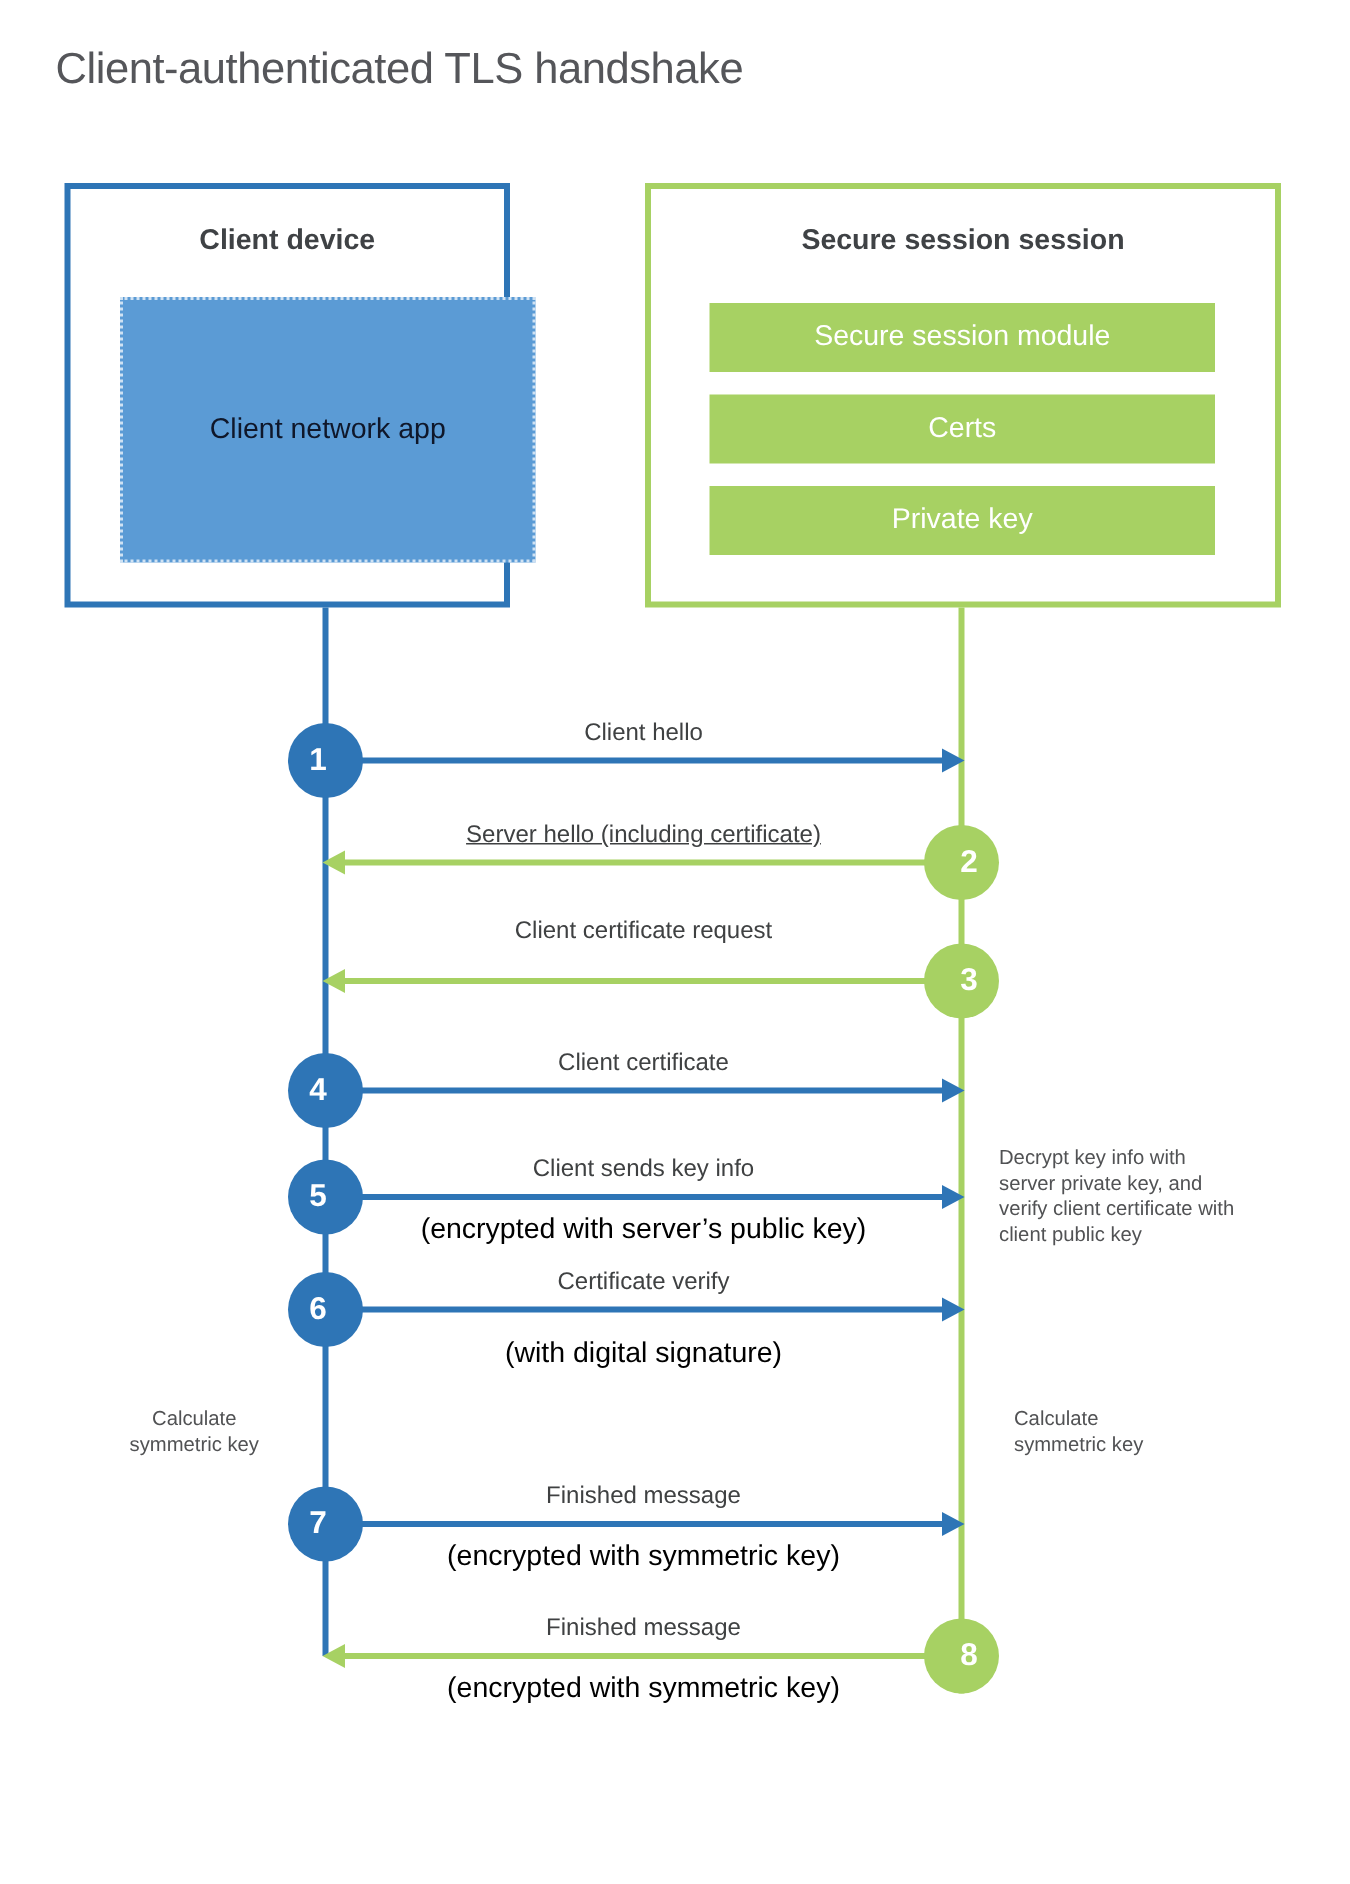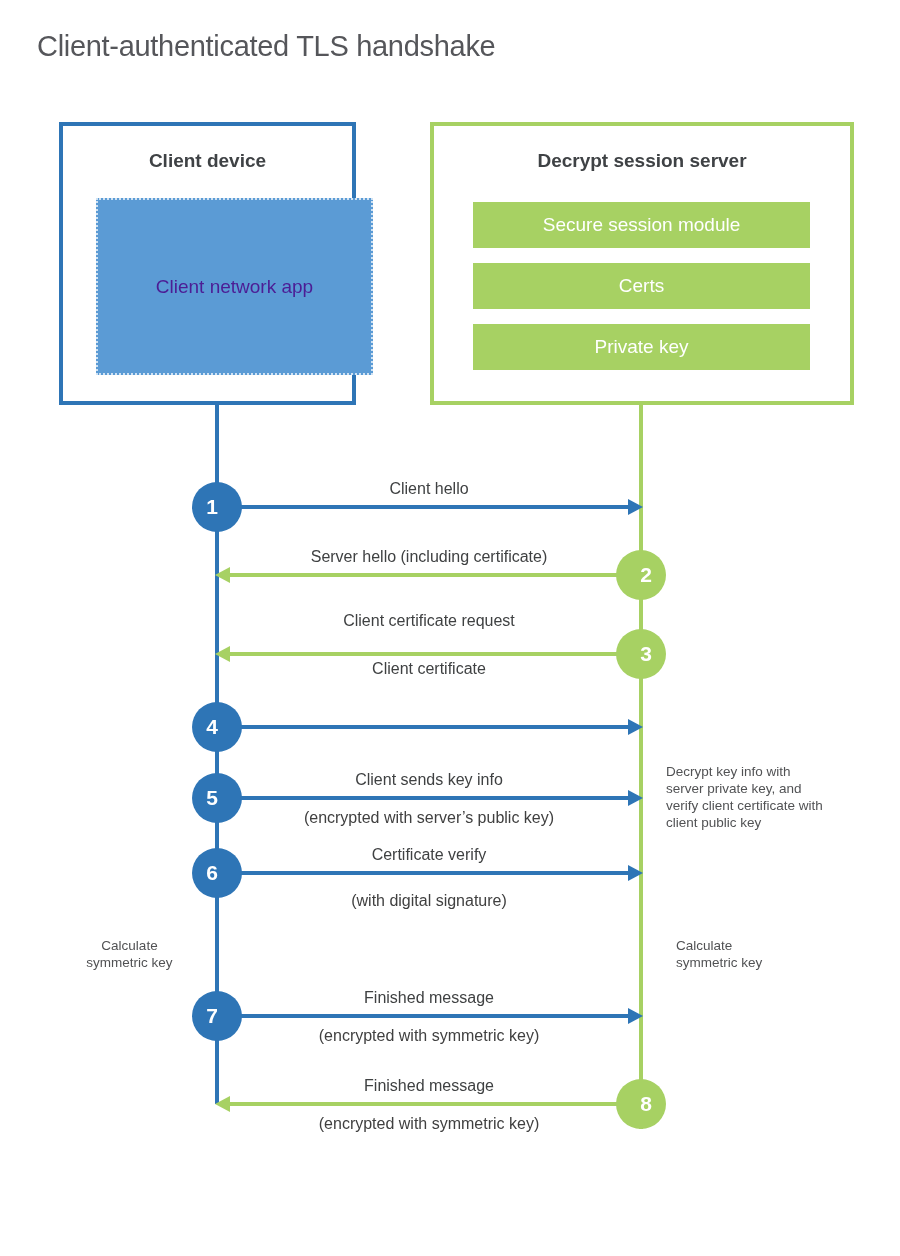--- a/index.html
+++ b/index.html
@@ -9,28 +9,28 @@
   *{margin:0;padding:0;box-sizing:border-box;}
   body{background:#fff;font-family:"Liberation Sans","DejaVu Sans",sans-serif;}
   .canvas{position:relative;width:900px;height:1256px;background:#fff;overflow:hidden;padding-left:12px;}
 
   .page-title{position:absolute;left:37px;top:30px;font-size:29px;font-weight:400;
     color:var(--text-gray);letter-spacing:-0.3px;}
 
   .entity-box{position:absolute;top:122px;height:283px;background:#fff;z-index:2;}
   .entity-box.blue{border:4px solid var(--blue);}
   .entity-box.green{border:4px solid var(--green);}
-  #client-box{left:59px;width:297px;}
+  #client-box{left:43px;width:297px;}
   #server-box{left:430px;width:424px;}
   .entity-title{margin-top:24px;text-align:center;font-size:19px;font-weight:700;color:#3f4245;}
 
   .client-app-box{position:absolute;left:33px;top:72px;width:277px;height:177px;
     background:var(--blue-fill);border:2px dotted #cfe2f3;
     display:flex;align-items:center;justify-content:center;text-align:right;
-    color:#4c1d95;font-size:19px;line-height:1.45;padding:0 30px;}
+    color:#0f172a;font-size:19px;line-height:1.45;padding:0 30px;}
 
   .modules{position:absolute;left:39px;top:76px;width:337px;}
   .module-bar{height:46px;margin-bottom:15px;background:var(--green);color:#fff;
     font-size:19px;display:flex;align-items:center;justify-content:center;}
 
   .vline{position:absolute;width:4px;z-index:1;}
   .vline.blue{background:var(--blue);}
   .vline.green{background:var(--green);}
 
   .arrow-line{position:absolute;height:4px;z-index:2;}
@@ -44,41 +44,41 @@
   .badge{position:absolute;width:50px;height:50px;border-radius:50%;color:#fff;
     font-weight:700;font-size:21px;display:flex;align-items:center;justify-content:center;z-index:4;}
   .badge.blue{background:var(--blue);}
   .badge.green{background:var(--green);}
   .badge.blue span{transform:translateX(-5px);}
   .badge.green span{transform:translateX(5px);}
 
   .step-label{position:absolute;left:237px;width:384px;text-align:center;
     font-size:16px;color:var(--text-dark);z-index:3;}
   .step-sublabel{position:absolute;left:237px;width:384px;text-align:center;
-    font-size:16px;color:#404040;z-index:3;}
+    font-size:19px;color:#000000;z-index:3;}
 
   .side-note{position:absolute;font-size:13.5px;line-height:17px;color:var(--note);z-index:3;}
   #decrypt-note{left:666px;top:763px;width:160px;text-align:left;}
   #calc-left{left:73px;top:937px;width:113px;text-align:center;}
   #calc-right{left:676px;top:937px;width:113px;text-align:left;}
 </style>
 </head>
 <body>
 
 <div class="canvas">
 
   <h1 class="page-title">Client-authenticated TLS handshake</h1>
 
   <div class="entity-box blue" id="client-box">
     <div class="entity-title">Client device</div>
     <div class="client-app-box">Client network app</div>
   </div>
 
   <div class="entity-box green" id="server-box">
-    <div class="entity-title">Decrypt session server</div>
+    <div class="entity-title">Secure session session</div>
     <div class="modules">
         <div class="module-bar">Secure session module</div>
         <div class="module-bar">Certs</div>
         <div class="module-bar">Private key</div>
       </div>
   </div>
 
   <div class="vline blue" style="left:215px;top:401px;height:703px;"></div>
   <div class="vline green" style="left:639px;top:401px;height:728px;"></div>
 
@@ -87,33 +87,33 @@
       <div class="arrow-head right blue" style="left: 628px; top: 499px;"></div>
       <div class="badge blue" style="left: 192px; top: 482px;">
         <span>1</span>
       </div>
       <div class="step-label" style="top: 480px;">Client hello</div>
       <div class="arrow-line green" style="left: 230px; top: 573px; width: 411px;"></div>
       <div class="arrow-head left green" style="left: 215px; top: 567px;"></div>
       <div class="badge green" style="left: 616px; top: 550px;">
         <span>2</span>
       </div>
-      <div class="step-label" style="top: 548px;">Server hello (including certificate)</div>
+      <div class="step-label" style="top: 548px; text-decoration: underline;">Server hello (including certificate)</div>
       <div class="arrow-line green" style="left: 230px; top: 652px; width: 411px;"></div>
       <div class="arrow-head left green" style="left: 215px; top: 646px;"></div>
       <div class="badge green" style="left: 616px; top: 629px;">
         <span>3</span>
       </div>
       <div class="step-label" style="top: 612px;">Client certificate request</div>
       <div class="arrow-line blue" style="left: 217px; top: 725px; width: 411px;"></div>
       <div class="arrow-head right blue" style="left: 628px; top: 719px;"></div>
       <div class="badge blue" style="left: 192px; top: 702px;">
         <span>4</span>
       </div>
-      <div class="step-label" style="top: 660px;">Client certificate</div>
+      <div class="step-label" style="top: 700px;">Client certificate</div>
       <div class="arrow-line blue" style="left: 217px; top: 796px; width: 411px;"></div>
       <div class="arrow-head right blue" style="left: 628px; top: 790px;"></div>
       <div class="badge blue" style="left: 192px; top: 773px;">
         <span>5</span>
       </div>
       <div class="step-label" style="top: 771px;">Client sends key info</div>
       <div class="step-sublabel" style="top: 809px;">(encrypted with server’s public key)</div>
       <div class="arrow-line blue" style="left: 217px; top: 871px; width: 411px;"></div>
       <div class="arrow-head right blue" style="left: 628px; top: 865px;"></div>
       <div class="badge blue" style="left: 192px; top: 848px;">

